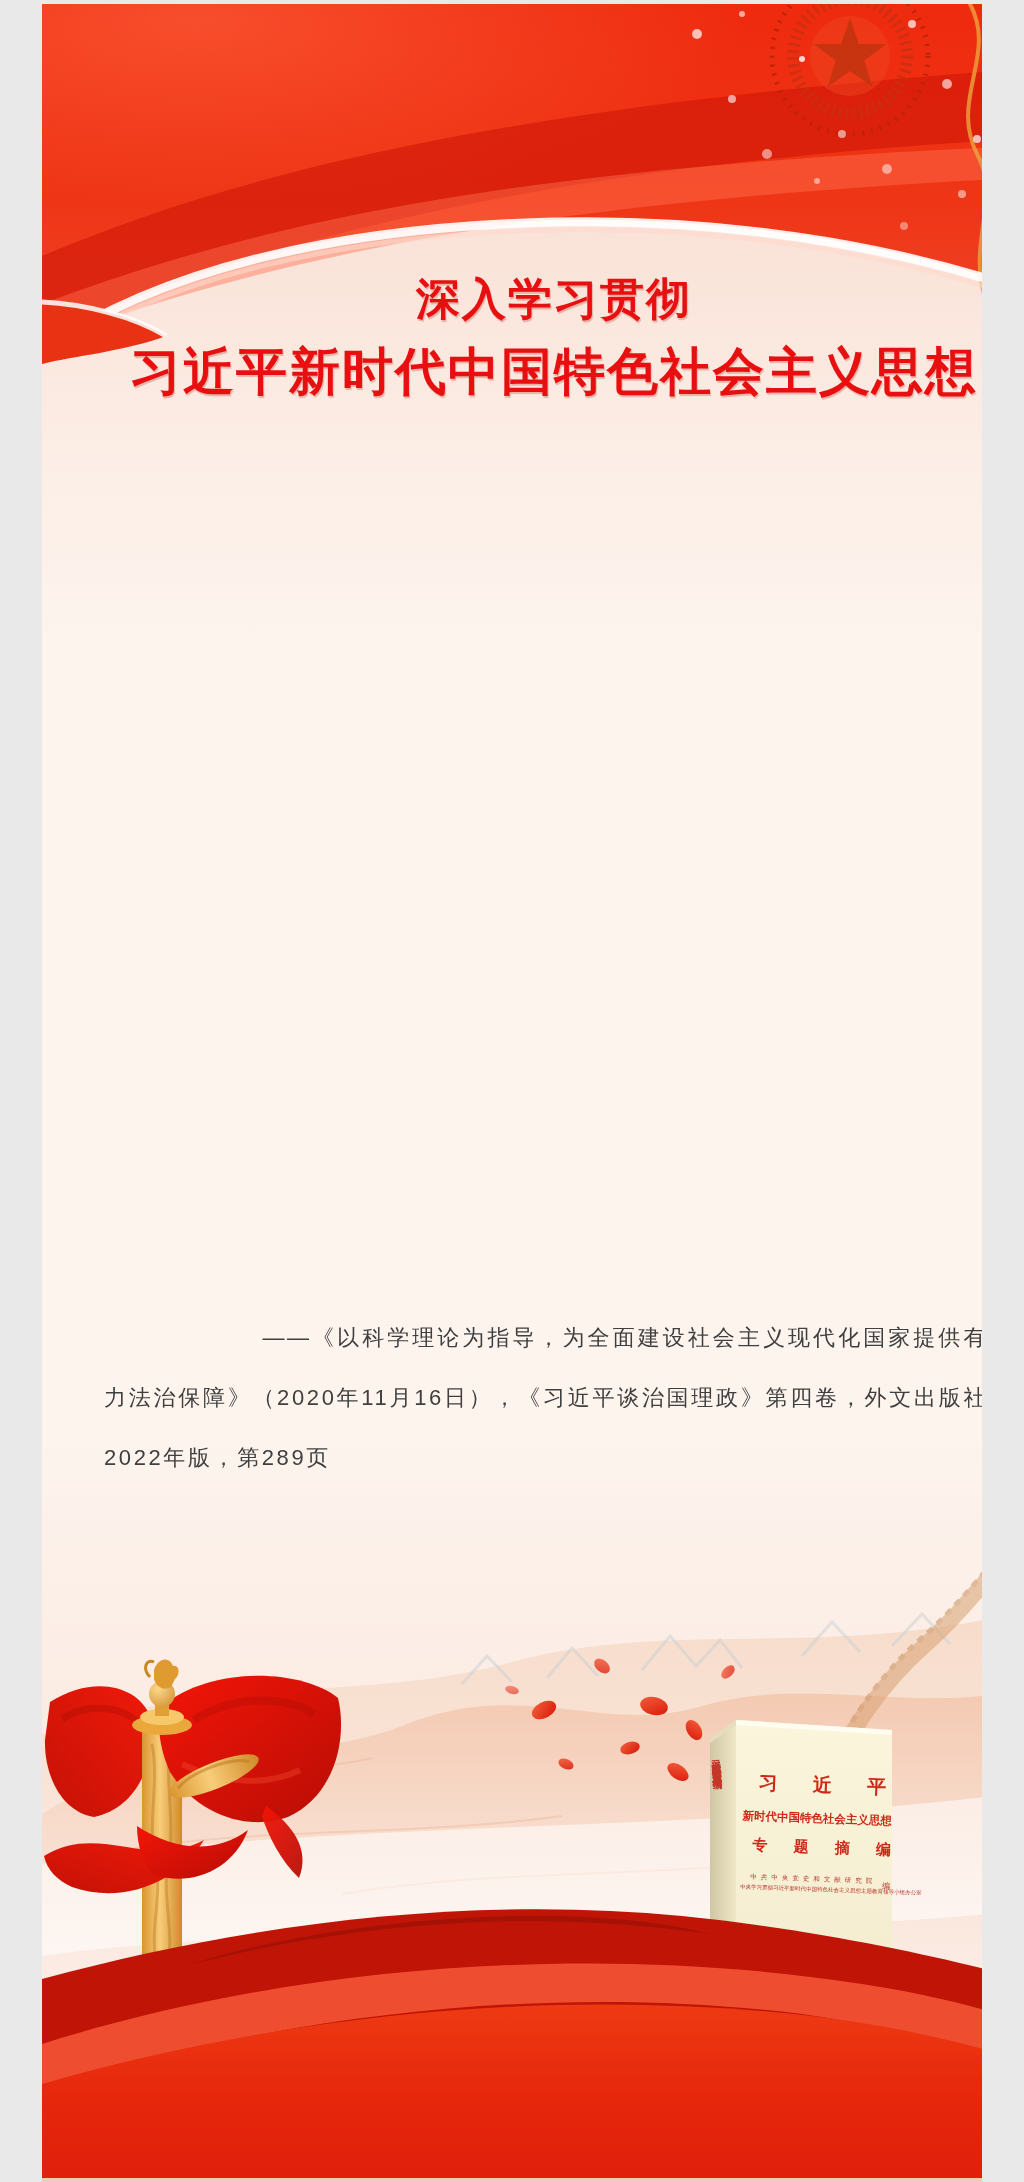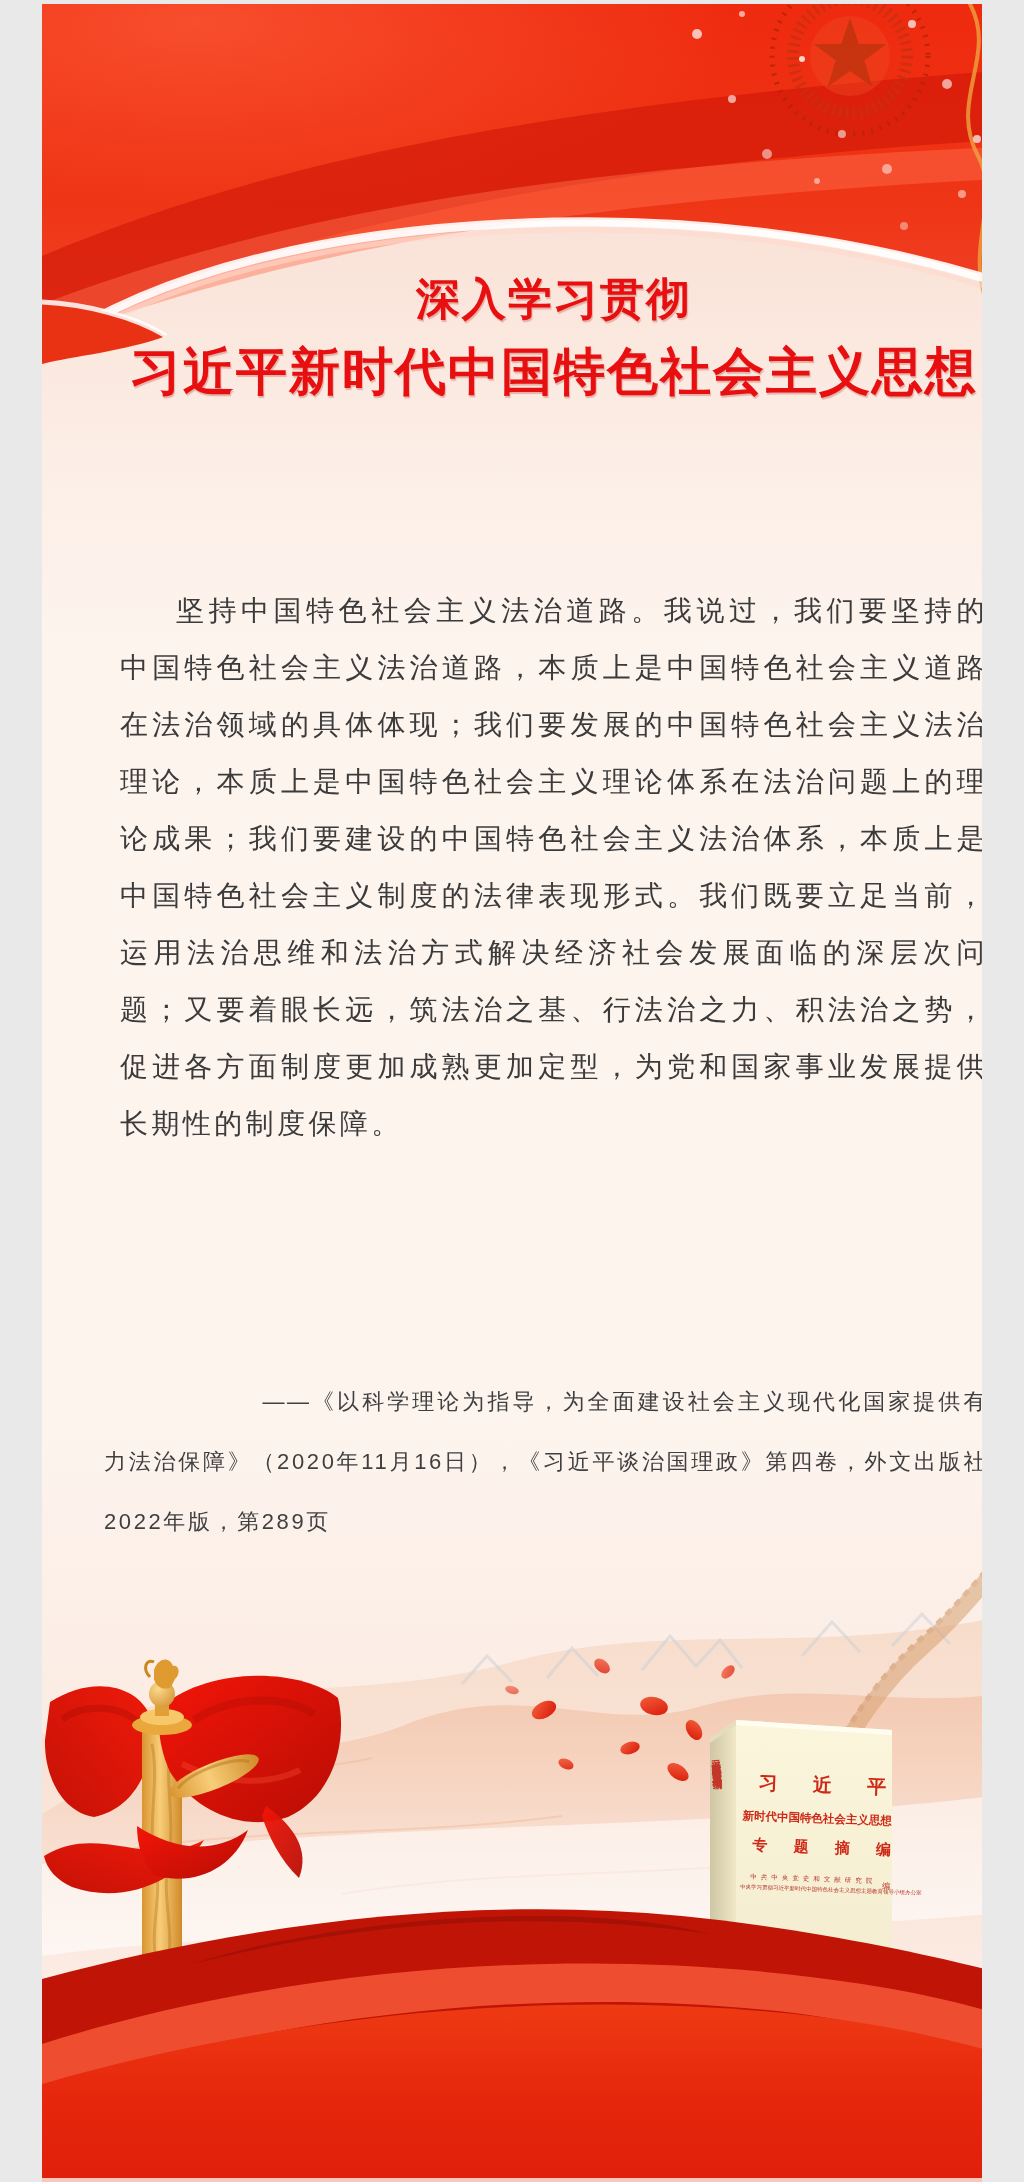--- a/index.html
+++ b/index.html
@@ -41,21 +41,21 @@
     font-family:"Liberation Sans","DejaVu Sans",sans-serif;
   }
 
   
   #quote{
     position:absolute;left:78px;top:578px;width:868px;margin:0;
     font-size:28px;line-height:57px;letter-spacing:3.4px;color:#3b3b3b;
     text-align:justify;text-indent:2em;
   }
   #citation{
-    position:absolute;left:62px;top:1368px;width:884px;margin:0;
+    position:absolute;left:62px;top:1304px;width:884px;margin:0;
     font-size:22px;line-height:60px;letter-spacing:2.6px;color:#3f3f3f;
     text-align:justify;text-indent:7.2em;
   }
 
   
   .book-text{position:absolute;color:#ce2817;text-align:center;}
   #book-cover-text{left:700px;top:1768px;width:146px;transform:rotate(2deg);}
   .bk-l1{font-size:19px;font-weight:bold;letter-spacing:15px;padding-left:15px;white-space:nowrap;}
   .bk-l2{font-size:11.5px;font-weight:bold;margin-top:13px;white-space:nowrap;}
   .bk-l3{font-size:15px;font-weight:bold;letter-spacing:11px;padding-left:11px;margin-top:12px;white-space:nowrap;}
@@ -138,21 +138,20 @@
     <g>
       <path d="M0,298 C42,300 92,312 124,332 C84,347 32,352 0,360 Z" fill="#e93214"></path>
       <path d="M0,298 C42,300 92,312 124,332" fill="none" stroke="#ffffff" stroke-width="5" opacity=".85"></path>
     </g>
   </svg>
 
   <div id="title1" class="title-line">深入学习贯彻</div>
   <div id="title2" class="title-line">习近平新时代中国特色社会主义思想</div>
 
 
-  <p id="quote">坚持中国特色社会主义法治道路。我说过，我们要坚持的中国特色社会主义法治道路，本质上是中国特色社会主义道路在法治领域的具体体现；我们要发展的中国特色社会主义法治理论，本质上是中国特色社会主义理论体系在法治问题上的理论成果；我们要建设的中国特色社会主义法治体系，本质上是中国特色社会主义制度的法律表现形式。我们既要立足当前，运用法治思维和法治方式解决经济社会发展面临的深层次问题；又要着眼长远，筑法治之基、行法治之力、积法治之势，促进各方面制度更加成熟更加定型，为党和国家事业发展提供长期性的制度保障。</p>
   <p id="citation">——《以科学理论为指导，为全面建设社会主义现代化国家提供有力法治保障》（2020年11月16日），《习近平谈治国理政》第四卷，外文出版社2022年版，第289页</p>
 
   <svg class="abs" style="left:0;top:1430px;" width="1024" height="560" viewBox="0 0 1024 560">
     <defs>
       <linearGradient id="mA" x1="0" y1="0" x2="0" y2="1">
         <stop offset="0" stop-color="#efb393" stop-opacity=".55"></stop>
         <stop offset="1" stop-color="#f6d2bd" stop-opacity="0"></stop>
       </linearGradient>
       <linearGradient id="mB" x1="0" y1="0" x2="0" y2="1">
         <stop offset="0" stop-color="#f3cdb4" stop-opacity=".6"></stop>

